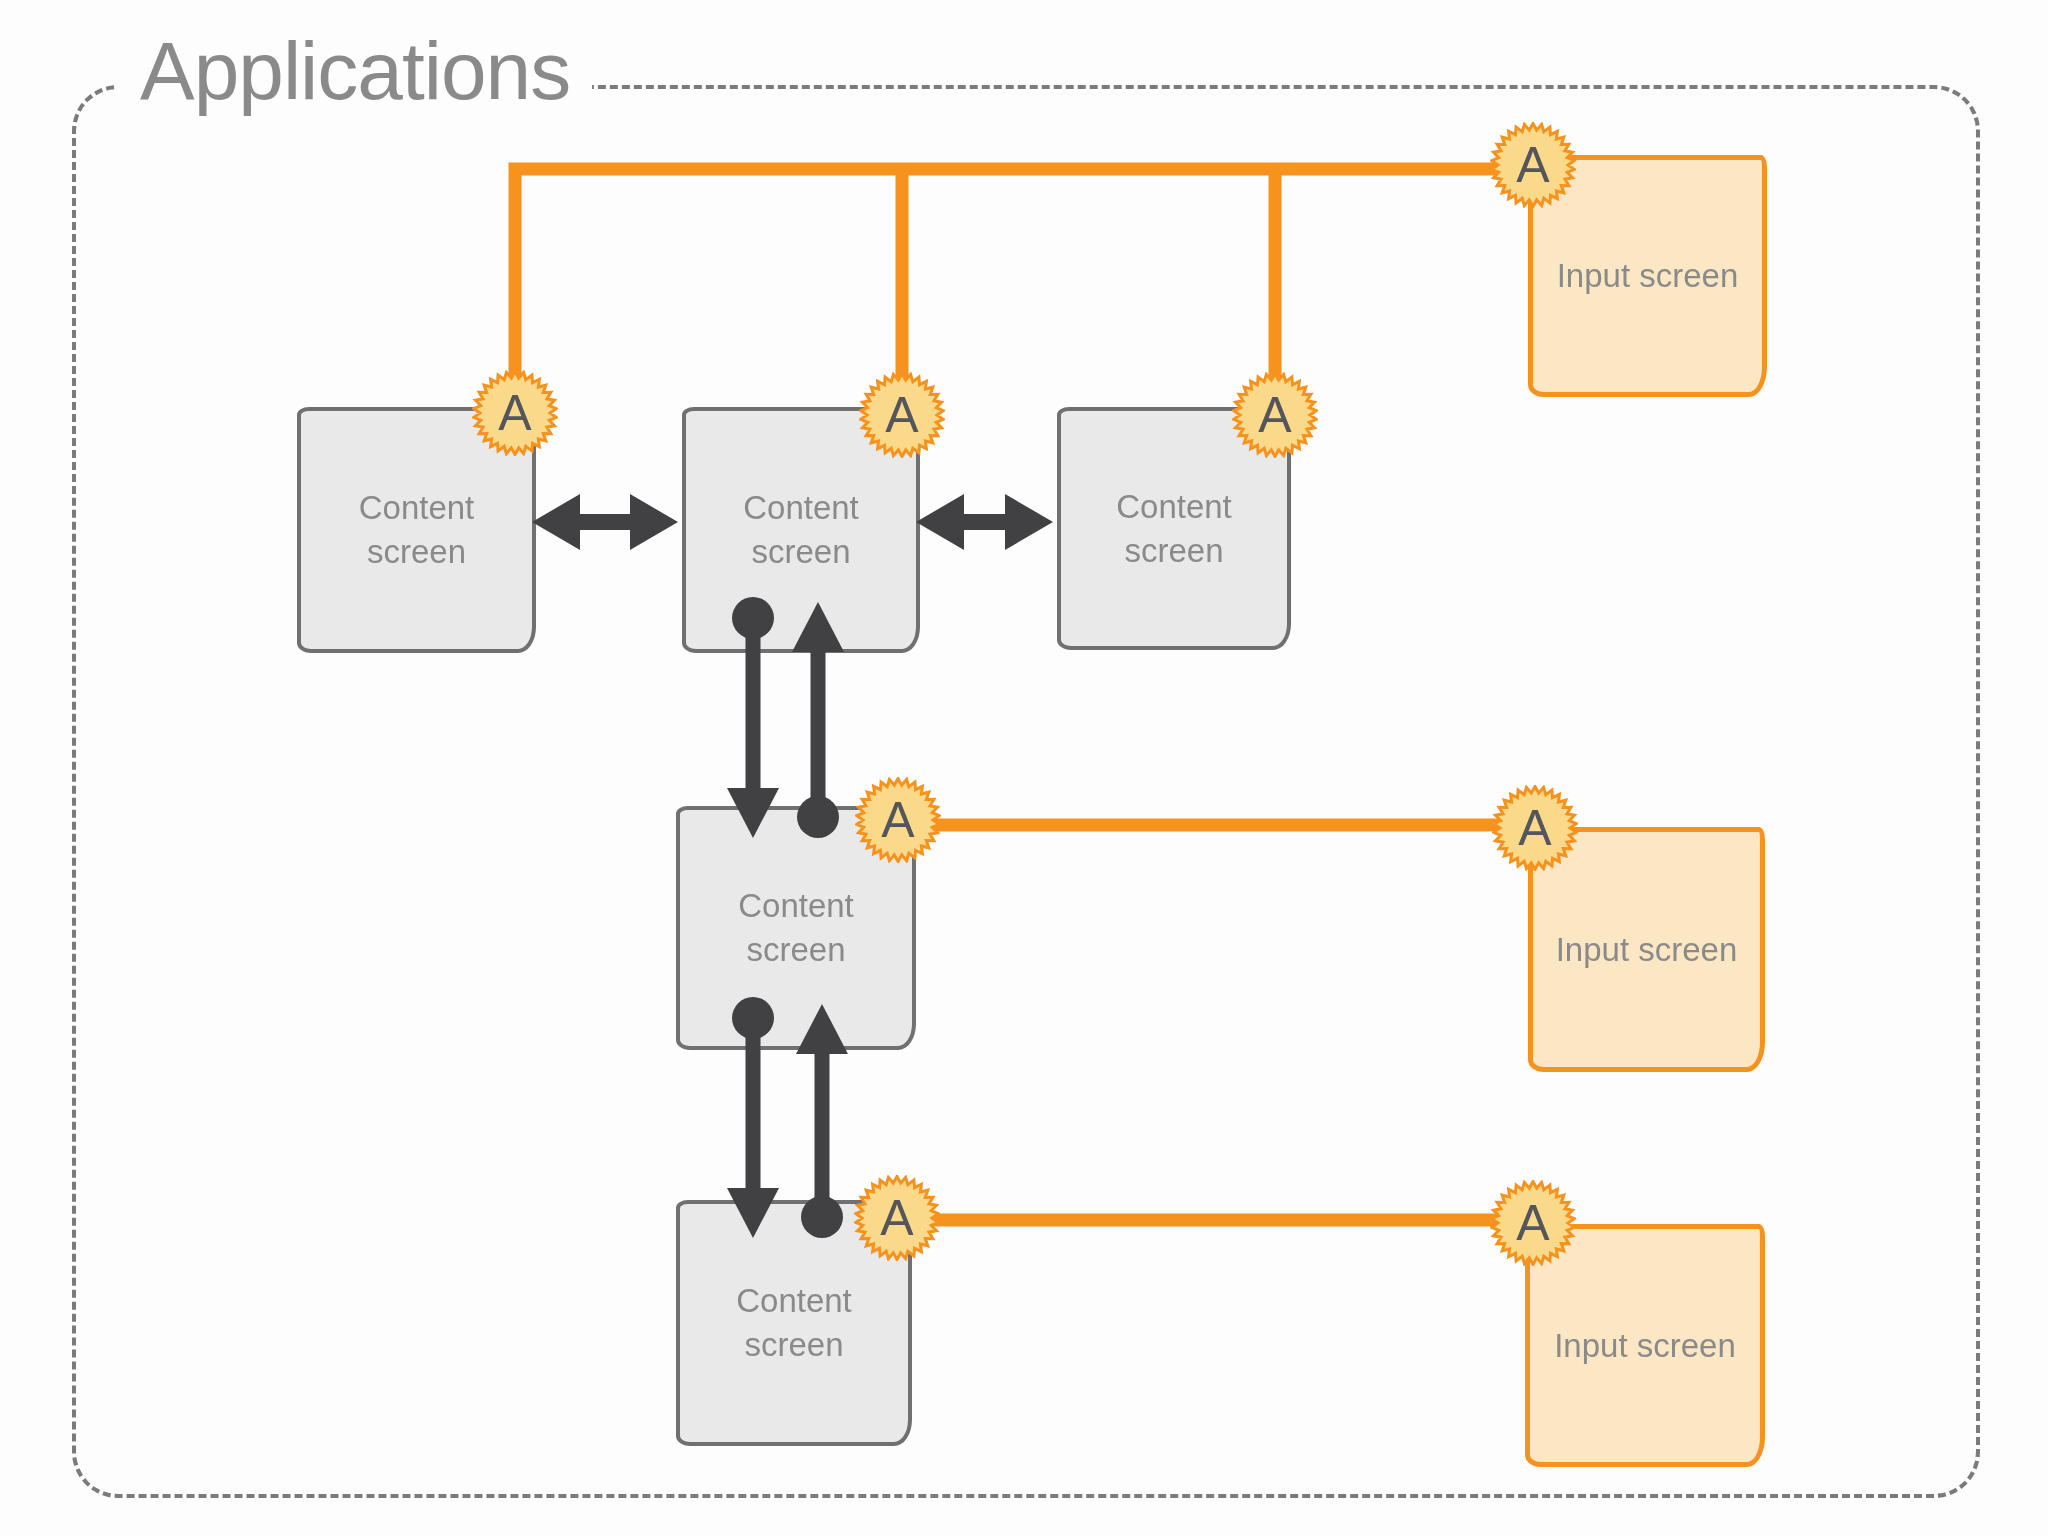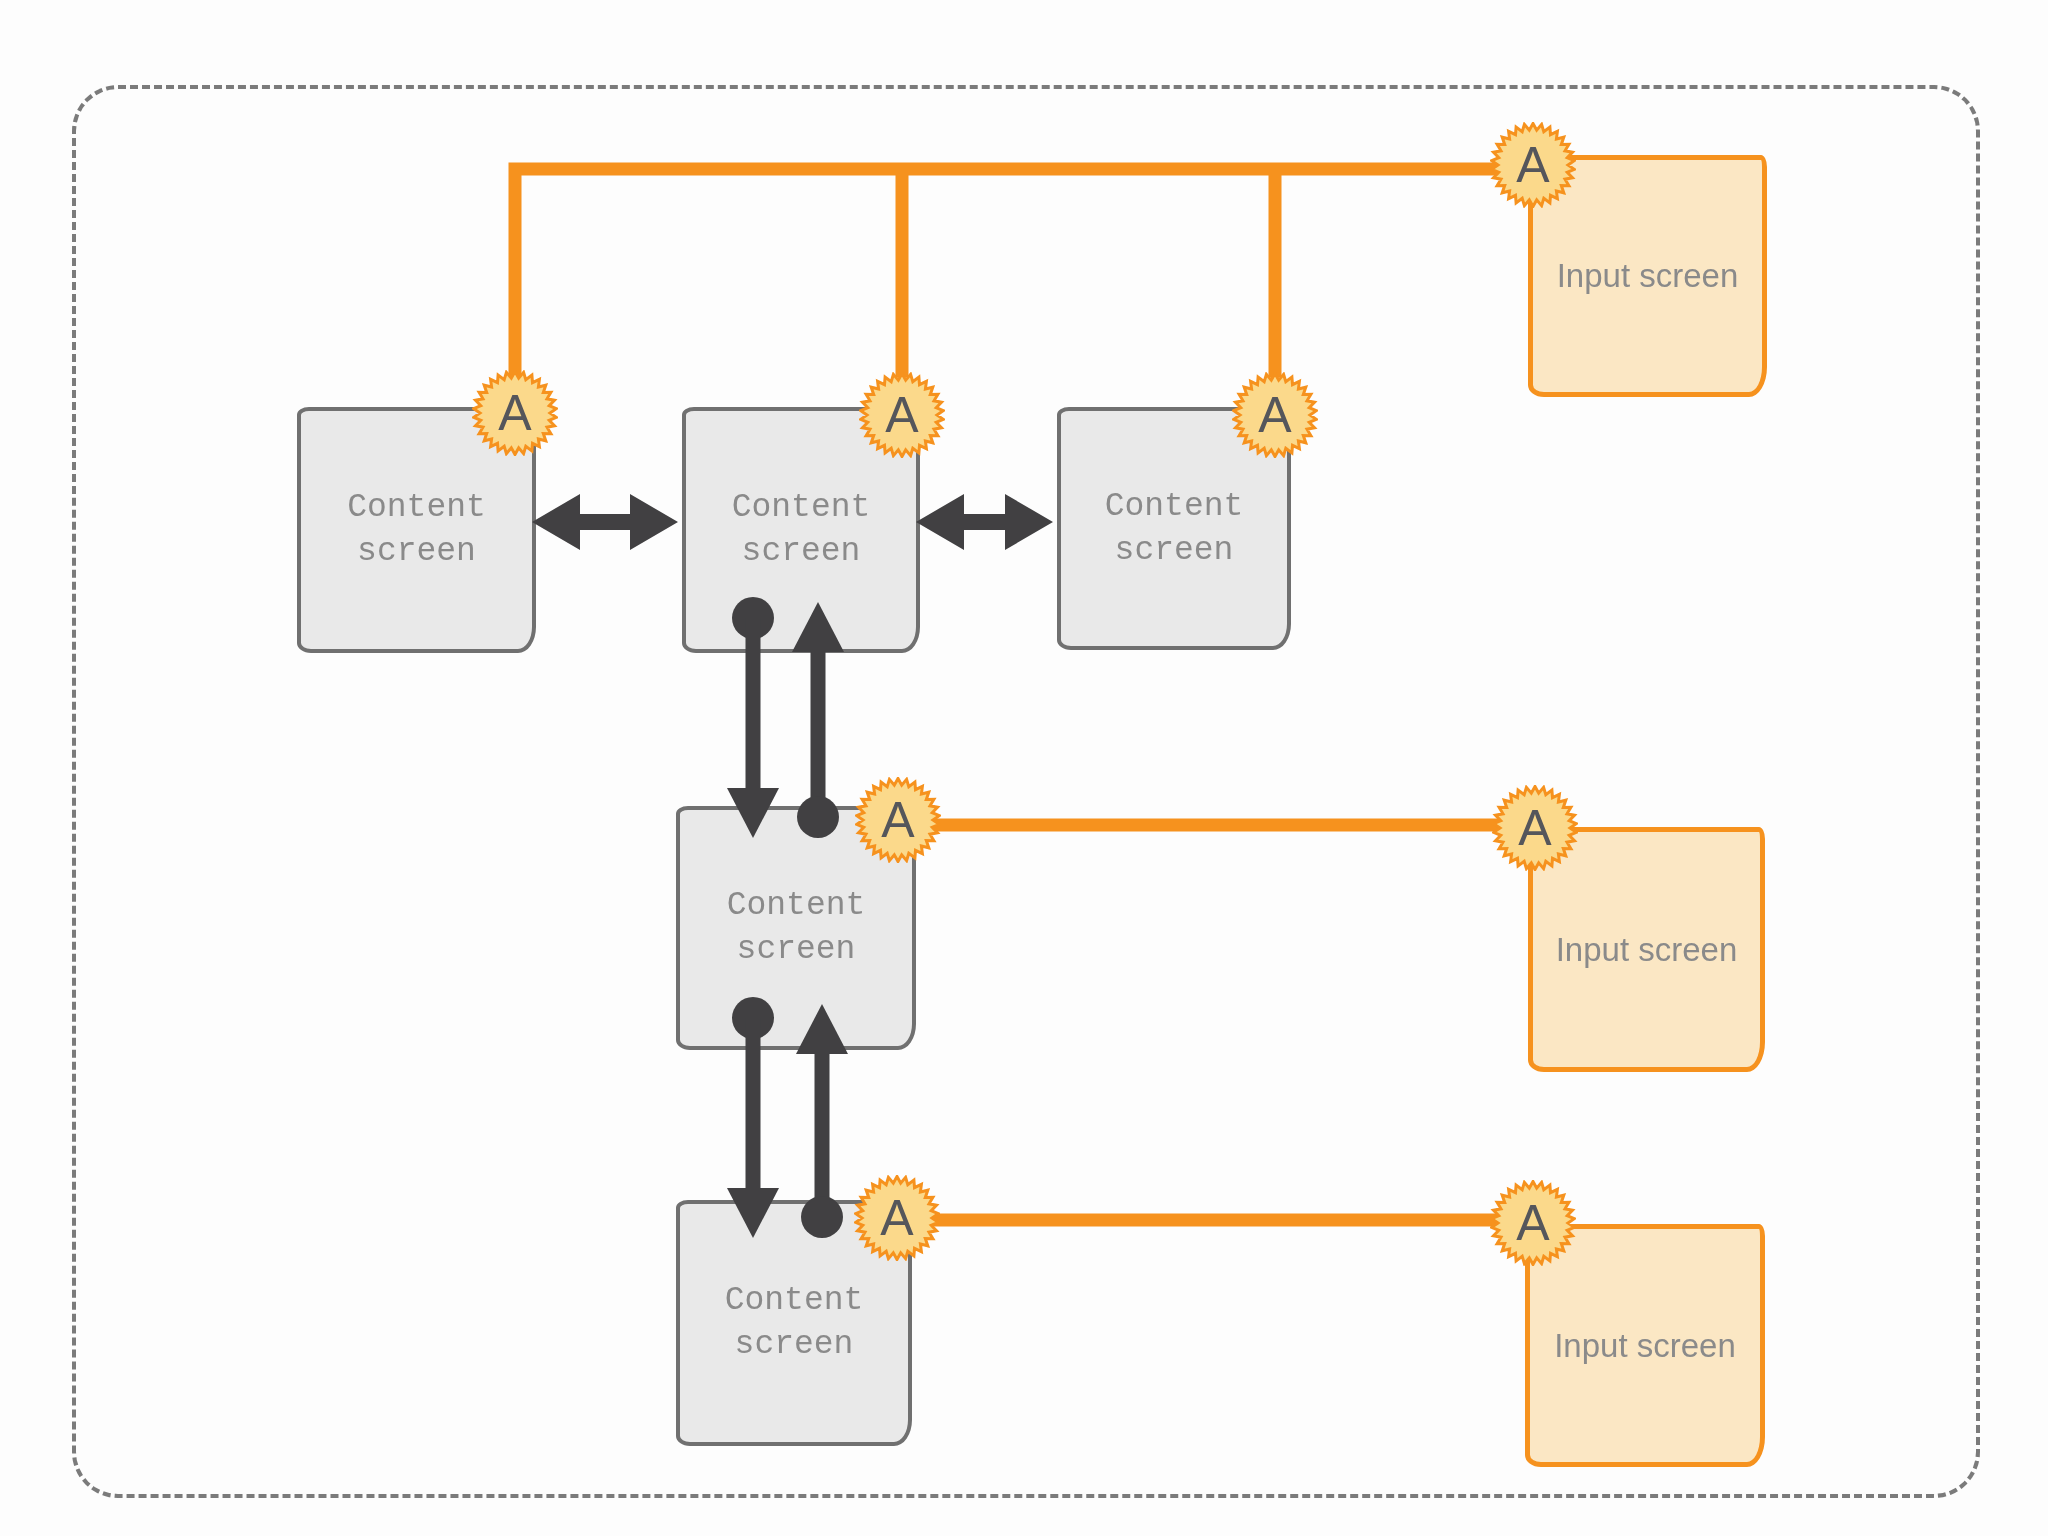--- a/index.html
+++ b/index.html
@@ -32,21 +32,20 @@
     position:absolute;z-index:10;
     display:flex;align-items:center;justify-content:center;
     text-align:center;
     font-size:33px;line-height:1.33;
     color:var(--label-text,#8A8A8A);
   }
   .box.content{
     background:var(--content-fill,#E9E9E9);
     border:4px solid var(--content-border,#707070);
     border-radius:12px 6px 18px 14px / 8px 12px 26px 10px;
-    font-family:Liberation Mono, monospace;
   }
   .box.input{
     background:var(--input-fill,#FBE7C4);
     border:5px solid var(--orange,#F6921E);
     border-radius:12px 6px 18px 16px / 8px 12px 30px 12px;
     margin-top:12px;
   }
   .box .box-label{display:inline-block;}
   .box.content .box-label{max-width:172px;}
 
@@ -70,20 +69,21 @@
     font-size:50px;line-height:1;
     color:var(--badge-text,#55565B);
   }
 </style>
 </head>
 <body>
 
 <div class="canvas">
 
   <div class="frame"></div>
+  <div class="frame-title">Applications</div>
 
   <div class="box content" style="left:297px;top:407px;width:231px;height:238px">
     <span class="box-label">Content screen</span>
   </div>
   <div class="box content" style="left:682px;top:407px;width:230px;height:238px">
     <span class="box-label">Content screen</span>
   </div>
   <div class="box content" style="left:1057px;top:407px;width:226px;height:235px">
     <span class="box-label">Content screen</span>
   </div>

